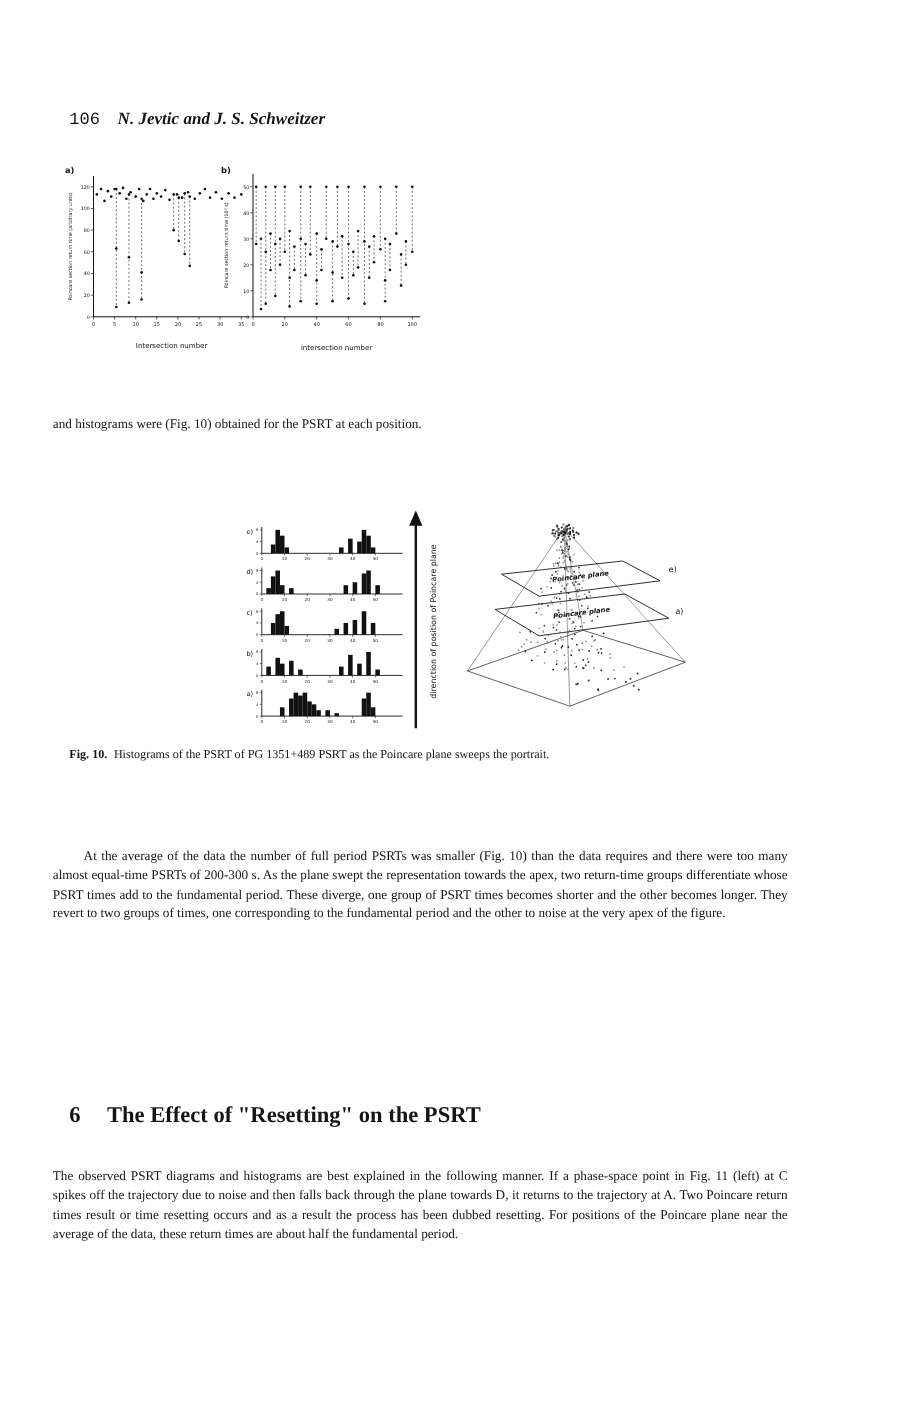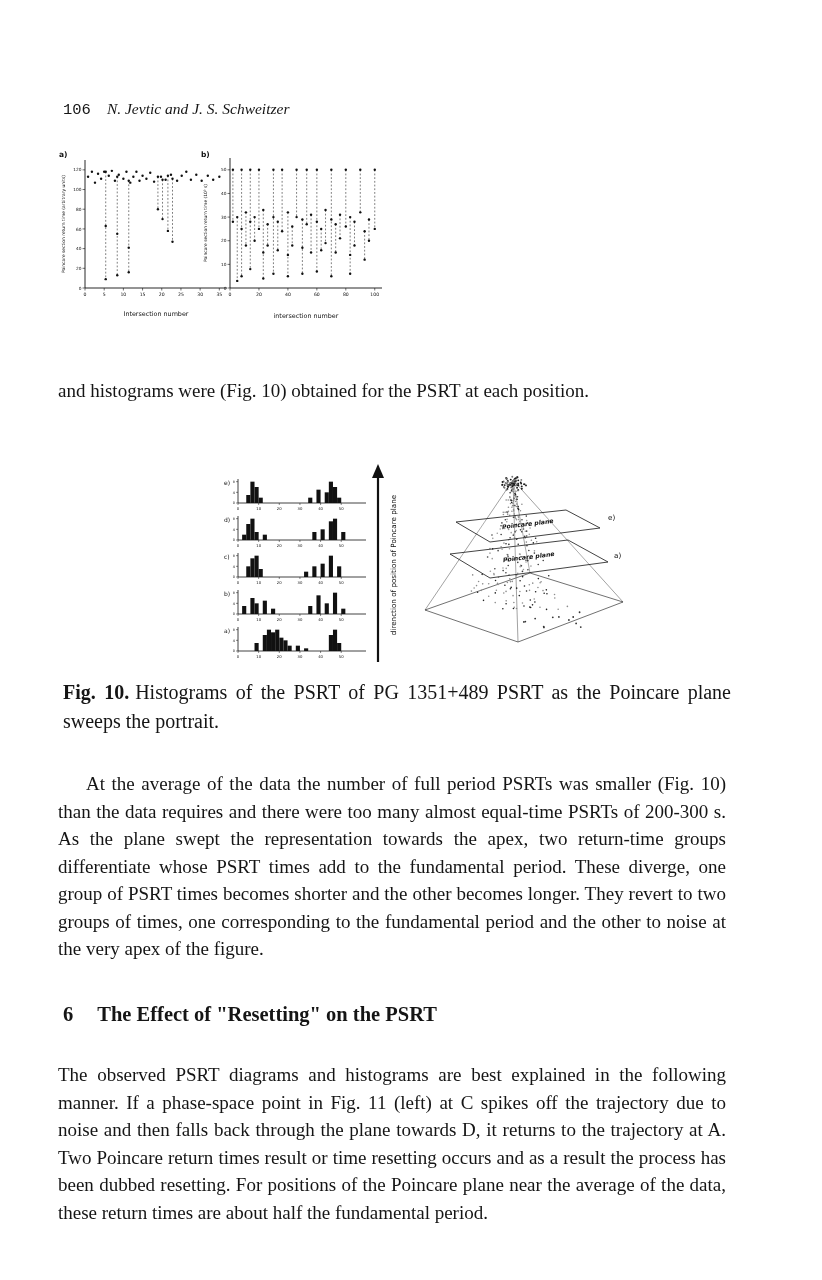--- a/index.html
+++ b/index.html
@@ -10,47 +10,47 @@
     background:#ffffff;
     font-family:"Liberation Serif", serif;
     color:#151515;
     overflow:hidden;
   }
   .run-head{
     position:absolute;left:63px;top:100px;
     font-size:15.5px;
   }
   .run-head .pgnum{margin-right:16px;font-family:Liberation Mono, monospace;}
-  .run-head .authors{font-style:italic;}
+  .run-head .authors{font-style:italic;font-weight:bold;}
 
   .figsvg{position:absolute;}
   #fig9a{left:58px;top:148px;}
   #fig9b{left:200px;top:148px;}
 
   .fig9-caption{
     position:absolute;left:388px;top:265px;width:346px;
     font-size:15px;line-height:1.43;text-align:justify;
   }
   .cap-tag{font-weight:bold;margin-right:6px;}
 
   .para{
-    position:absolute;left:58px;width:668px;
-    font-size:19px;line-height:1.45;text-align:justify;
+    position:absolute;left:48px;width:668px;
+    font-size:12px;line-height:1.45;text-align:justify;
   }
   #para1{top:377px;}
   #para2{top:770px;text-indent:28px;}
   #para3{top:1061px;}
 
   .hist-stack{position:absolute;left:222px;top:476px;display:flex;flex-direction:column;}
   #arrowsvg{left:368px;top:462px;}
   #portrait{left:418px;top:470px;}
 
   .fig10-caption{
     position:absolute;left:63px;top:678px;width:668px;
-    font-size:20px;line-height:1.46;text-align:justify;
+    font-size:11px;line-height:1.46;text-align:justify;
   }
 
   .heading{
     position:absolute;left:63px;top:1003px;
     font-size:20.5px;font-weight:bold;
     display:flex;
   }
   .heading .secnum{margin-right:24px;}
 </style>
 </head>

